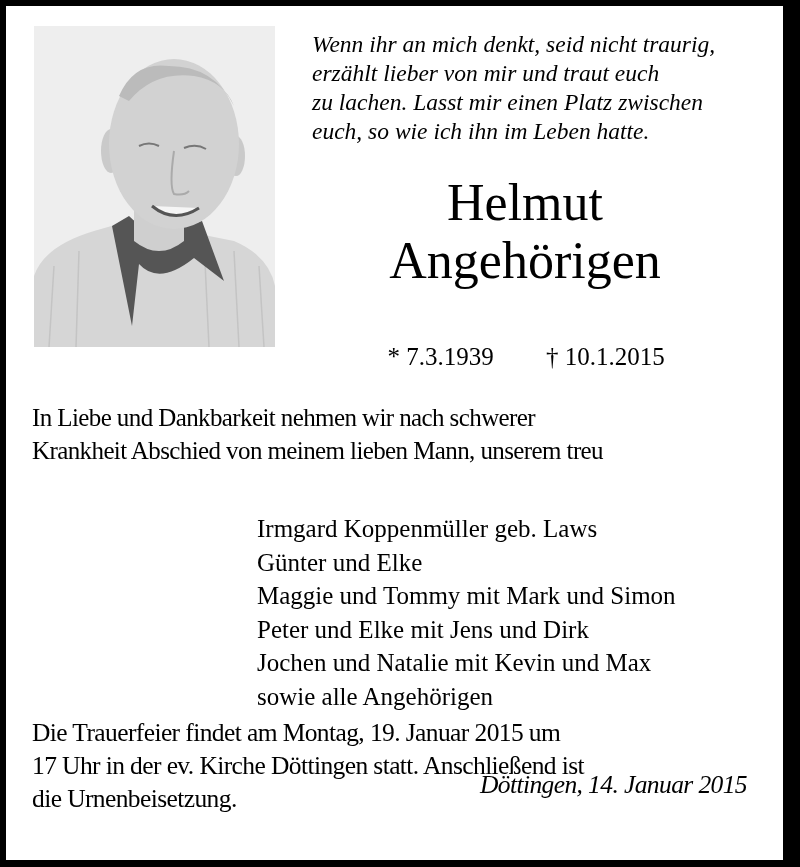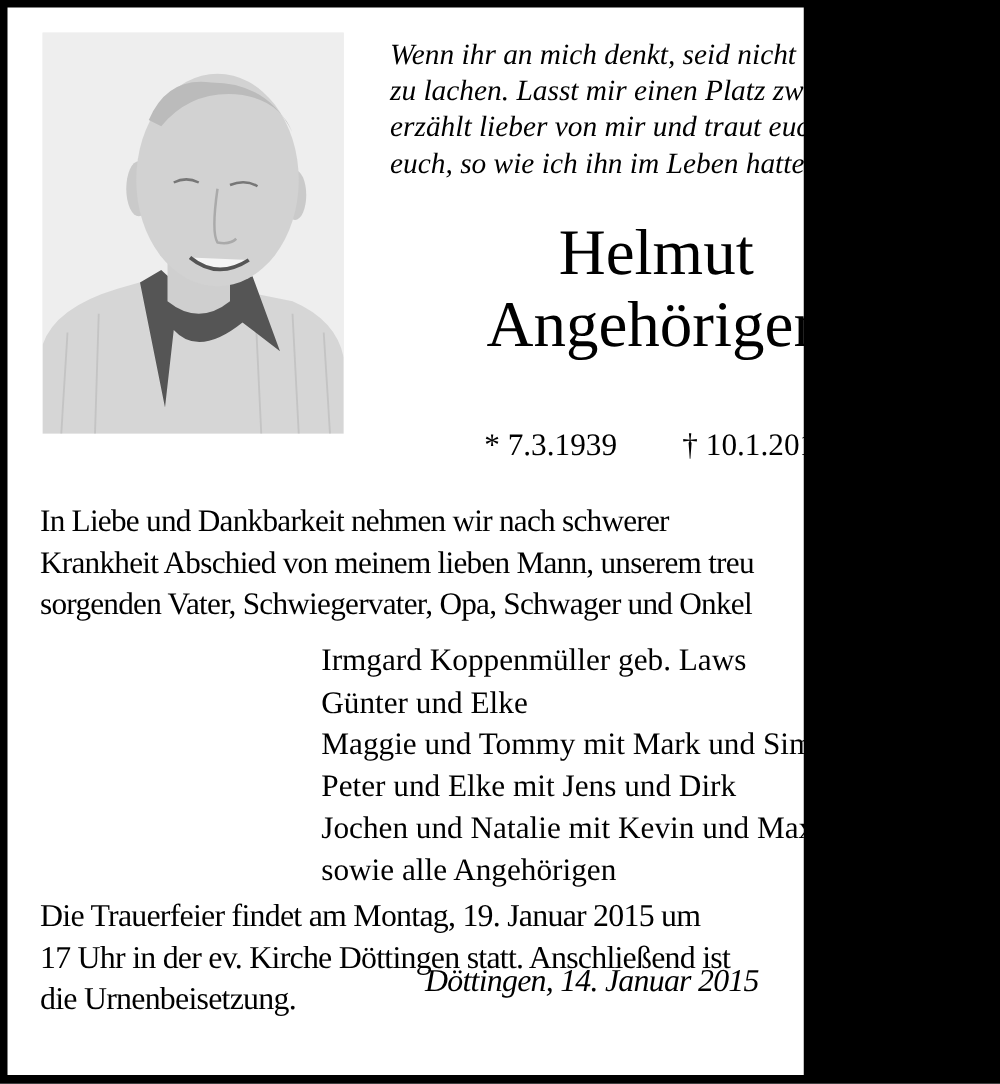--- a/index.html
+++ b/index.html
@@ -1,18 +1,18 @@
 <!DOCTYPE html>
 <html><head>
 <meta charset="utf-8">
 <style>
   html, body { margin: 0; padding: 0; }
   body { width: 800px; height: 867px; background: #000; position: relative; overflow: hidden; }
   .frame {
-    position: absolute; left: 6px; top: 6px; width: 637px; height: 854px;
+    position: absolute; left: 6px; top: 6px; width: 777px; height: 854px;
     background: #fff; font-family: "Liberation Serif", "DejaVu Serif", serif; color: #000;
   }
   .photo {
     position: absolute; left: 28px; top: 20px; width: 241px; height: 321px;
     background: #ececec; overflow: hidden;
   }
   .photo svg { display: block; }
   .quote {
     position: absolute; left: 306px; top: 24px; width: 470px;
     font-style: italic; font-size: 23.5px; line-height: 29px;
@@ -79,39 +79,38 @@
       <path d="M150 122 Q162 117 172 123" stroke="#777" stroke-width="2" fill="none"></path>
 
       <path d="M140 125 Q135 160 140 168 Q150 170 155 165" stroke="#aaa" stroke-width="2" fill="none"></path>
 
       <path d="M118 180 Q140 198 165 182" stroke="#555" stroke-width="3" fill="#f5f5f5"></path>
     </svg>
   </div>
 
   <div class="quote">
     <div>Wenn ihr an mich denkt, seid nicht traurig,</div>
+    <div>erzählt lieber von mir und traut euch</div>
     <div>zu lachen. Lasst mir einen Platz zwischen</div>
-    <div>erzählt lieber von mir und traut euch</div>
     <div>euch, so wie ich ihn im Leben hatte.</div>
   </div>
 
   <div class="name">
     <div>Helmut</div>
     <div>Angehörigen</div>
   </div>
 
   <div class="dates">
     <span class="birth">* 7.3.1939</span>
     <span class="death">† 10.1.2015</span>
   </div>
 
   <div class="intro">
     <div>In Liebe und Dankbarkeit nehmen wir nach schwerer</div>
     <div>Krankheit Abschied von meinem lieben Mann, unserem treu</div>
-    <div>sorgenden Vater, Schwiegervater, Opa, Schwager und Onkel</div>
   </div>
 
   <div class="mourners">
     <div>Irmgard Koppenmüller geb. Laws</div>
     <div>Günter und Elke</div>
     <div>Maggie und Tommy mit Mark und Simon</div>
     <div>Peter und Elke mit Jens und Dirk</div>
     <div>Jochen und Natalie mit Kevin und Max</div>
     <div>sowie alle Angehörigen</div>
   </div>

